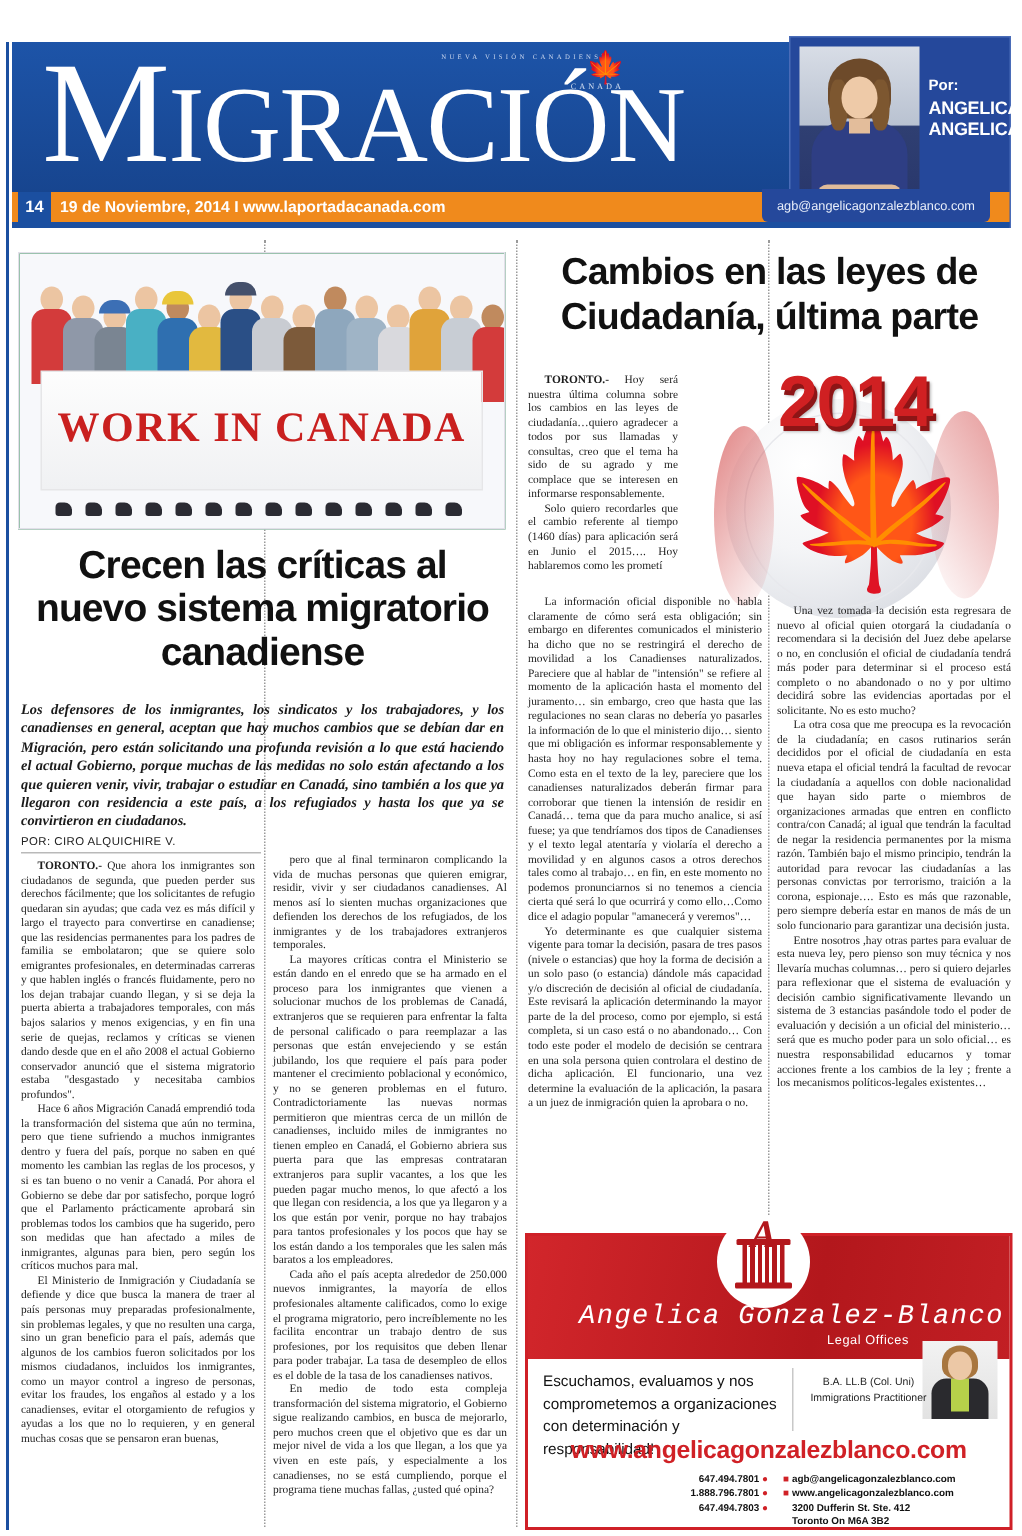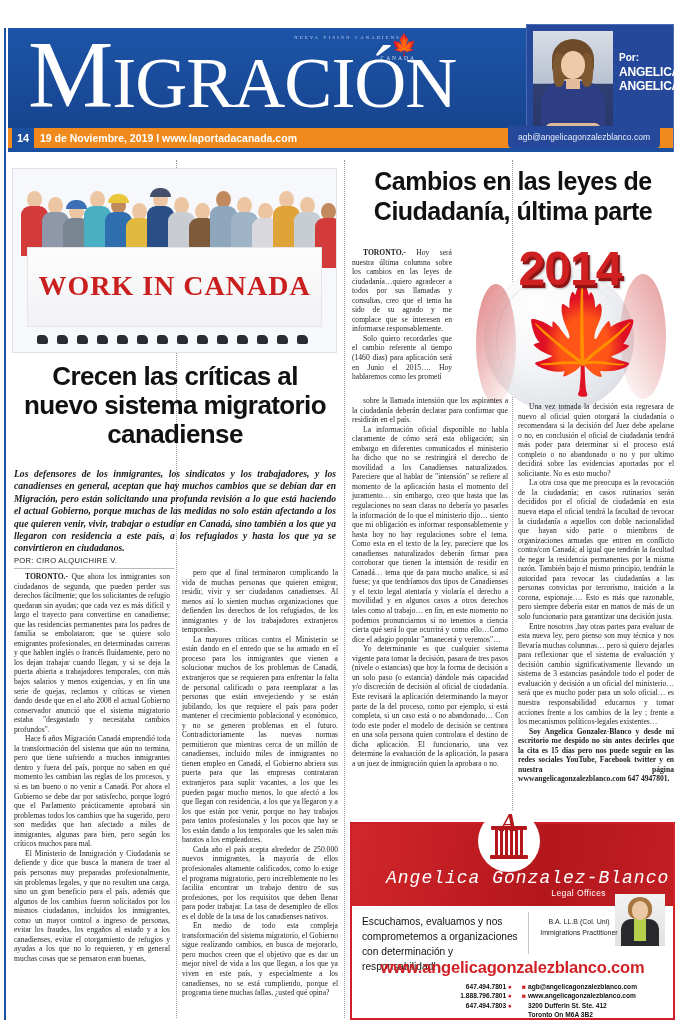--- a/index.html
+++ b/index.html
@@ -510,21 +510,21 @@
       <div class="author-by">
         <div class="lbl">Por:</div>
         <div class="nm">ANGELICA</div>
         <div class="nm">ANGELICA</div>
       </div>
     </div>
   </div>
 
   <div class="date-strip">
     <div class="page-num">14</div>
-    <div class="date-text">19 de Noviembre, 2019  I  www.laportadacanada.com</div>
+    <div class="date-text">19 de Noviembre, 2014  I  www.laportadacanada.com</div>
   </div>
   <div class="email-tab">agb@angelicagonzalezblanco.com</div>
   <div class="blue-underline"></div>
 
   <div class="vdiv" style="left:176px;"></div>
   <div class="vdiv" style="left:344px;"></div>
   <div class="vdiv" style="left:512px;"></div>
 
   <div class="photo-main">
     <div class="pm-sky"></div>
@@ -638,29 +638,27 @@
     <div class="globe-red-arc2"></div>
     <div class="maple">🍁</div>
     <div class="year-2014">2014</div>
   </div>
 
   <div class="col" id="col-r1">
       <p><b>TORONTO.-</b> Hoy será nuestra última columna sobre los cambios en las leyes de ciudadanía…quiero agradecer a todos por sus llamadas y consultas, creo que el tema ha sido de su agrado y me complace que se interesen en informarse responsablemente.</p>
       <p>Solo quiero recordarles que el cambio referente al tiempo (1460 días) para aplicación será en Junio el 2015…. Hoy hablaremos como les prometí</p>
     </div>
   <div class="col" id="col-r2">
-      <p>sobre la llamada intensión que los aspirantes a la ciudadanía deberán declarar para confirmar que residirán en el país.</p>
       <p>La información oficial disponible no habla claramente de cómo será esta obligación; sin embargo en diferentes comunicados el ministerio ha dicho que no se restringirá el derecho de movilidad a los Canadienses naturalizados. Pareciere que al hablar de "intensión" se refiere al momento de la aplicación hasta el momento del juramento… sin embargo, creo que hasta que las regulaciones no sean claras no debería yo pasarles la información de lo que el ministerio dijo… siento que mi obligación es informar responsablemente y hasta hoy no hay regulaciones sobre el tema. Como esta en el texto de la ley, pareciere que los canadienses naturalizados deberán firmar para corroborar que tienen la intensión de residir en Canadá… tema que da para mucho analice, si así fuese; ya que tendríamos dos tipos de Canadienses y el texto legal atentaría y violaría el derecho a movilidad y en algunos casos a otros derechos tales como al trabajo… en fin, en este momento no podemos pronunciarnos si no tenemos a ciencia cierta qué será lo que ocurrirá y como ello…Como dice el adagio popular "amanecerá y veremos"…</p>
       <p>Yo determinante es que cualquier sistema vigente para tomar la decisión, pasara de tres pasos (nivele o estancias) que hoy la forma de decisión a un solo paso (o estancia) dándole más capacidad y/o discreción de decisión al oficial de ciudadanía. Este revisará la aplicación determinando la mayor parte de la del proceso, como por ejemplo, si está completa, si un caso está o no abandonado… Con todo este poder el modelo de decisión se centrara en una sola persona quien controlara el destino de dicha aplicación. El funcionario, una vez determine la evaluación de la aplicación, la pasara a un juez de inmigración quien la aprobara o no.</p>
     </div>
   <div class="col" id="col-r3">
       <p>Una vez tomada la decisión esta regresara de nuevo al oficial quien otorgará la ciudadanía o recomendara si la decisión del Juez debe apelarse o no, en conclusión el oficial de ciudadanía tendrá más poder para determinar si el proceso está completo o no abandonado o no y por ultimo decidirá sobre las evidencias aportadas por el solicitante. No es esto mucho?</p>
       <p>La otra cosa que me preocupa es la revocación de la ciudadanía; en casos rutinarios serán decididos por el oficial de ciudadanía en esta nueva etapa el oficial tendrá la facultad de revocar la ciudadanía a aquellos con doble nacionalidad que hayan sido parte o miembros de organizaciones armadas que entren en conflicto contra/con Canadá; al igual que tendrán la facultad de negar la residencia permanentes por la misma razón. También bajo el mismo principio, tendrán la autoridad para revocar las ciudadanías a las personas convictas por terrorismo, traición a la corona, espionaje…. Esto es más que razonable, pero siempre debería estar en manos de más de un solo funcionario para garantizar una decisión justa.</p>
       <p>Entre nosotros ,hay otras partes para evaluar de esta nueva ley, pero pienso son muy técnica y nos llevaría muchas columnas… pero si quiero dejarles para reflexionar que el sistema de evaluación y decisión cambio significativamente llevando un sistema de 3 estancias pasándole todo el poder de evaluación y decisión a un oficial del ministerio… será que es mucho poder para un solo oficial… es nuestra responsabilidad educarnos y tomar acciones frente a los cambios de la ley ; frente a los mecanismos políticos-legales existentes…</p>
-      <p><b>Soy Angelica Gonzalez-Blanco y desde mi escritorio me despido no sin antes decirles que la cita es 15 días pero nos puede seguir en las redes sociales YouTube, Facebook twitter y en nuestra página wwwangelicagonzalezblanco.com 647 4947801.</b></p>
     </div>
 
   <div class="ad">
     <div class="ad-top">
       <div class="ad-name">Angelica Gonzalez-Blanco</div>
       <div class="ad-legal">Legal Offices</div>
     </div>
     <div class="ad-seal">
       <div class="ad-seal-a">A</div>
       <div class="ad-seal-cap"></div>

